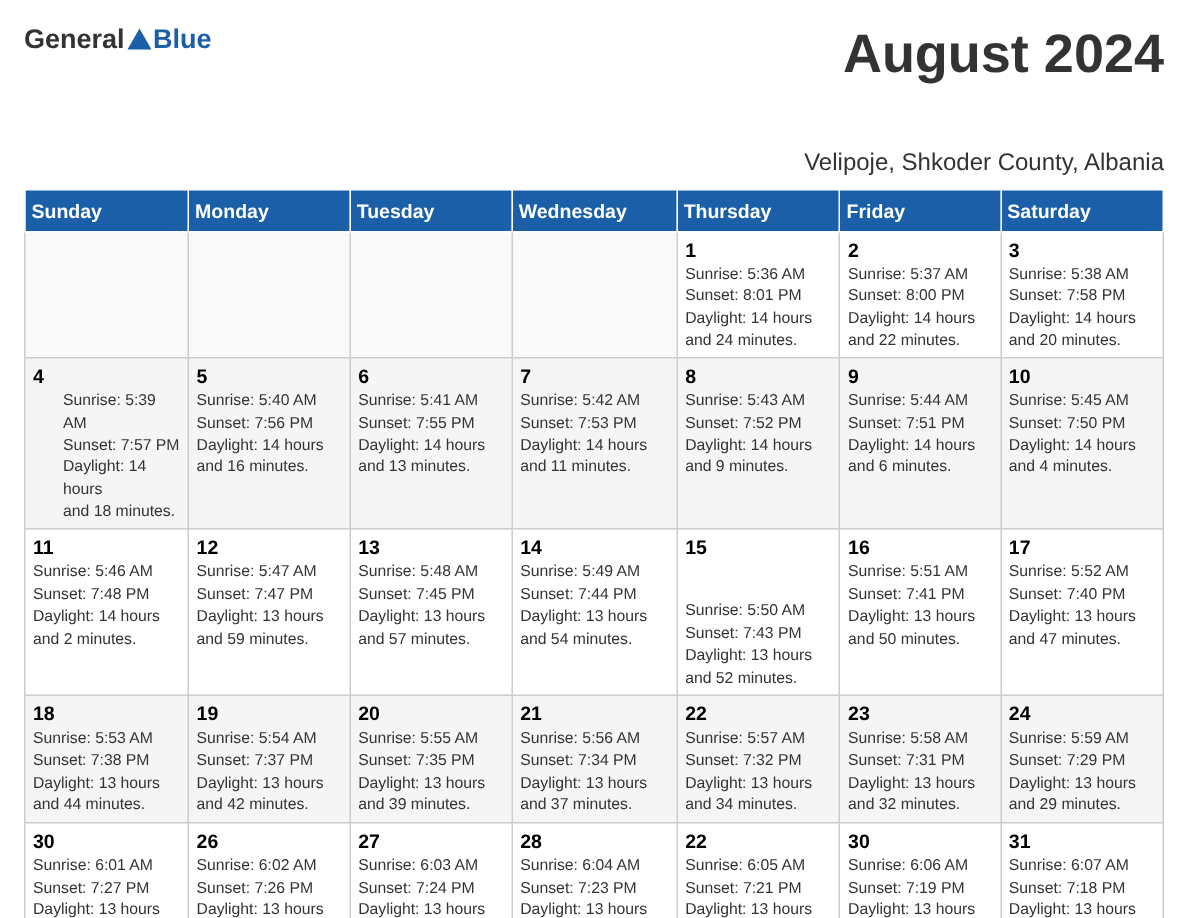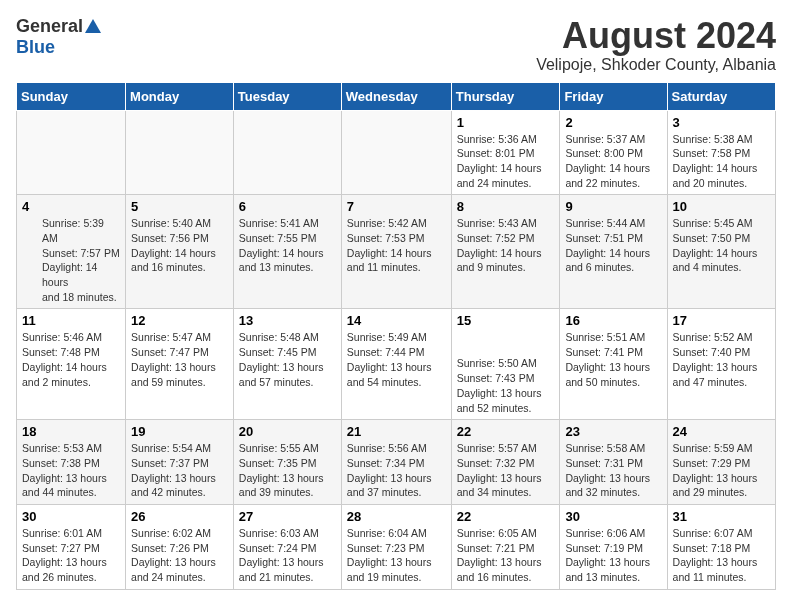--- a/index.html
+++ b/index.html
@@ -11,21 +11,21 @@
       padding: 16px;
     }
     .header-area {
       display: flex;
       justify-content: space-between;
       align-items: flex-start;
       margin-bottom: 8px;
     }
     .logo {
       display: flex;
-      flex-direction: column;
+      flex-direction: row;
       align-items: flex-start;
     }
     .logo-general {
       font-size: 18px;
       font-weight: bold;
       color: #333;
     }
     .logo-blue {
       font-size: 18px;
       font-weight: bold;
@@ -40,20 +40,21 @@
     }
     .month-title {
       font-size: 36px;
       font-weight: bold;
       color: #333;
       line-height: 1.1;
     }
     .location-title {
       font-size: 16px;
       color: #333;
+      margin-top: 44px;
     }
     table {
       width: 100%;
       border-collapse: collapse;
       font-size: 11px;
     }
     thead tr th {
       background-color: #1a5fa8;
       color: #ffffff;
       padding: 6px 4px;

